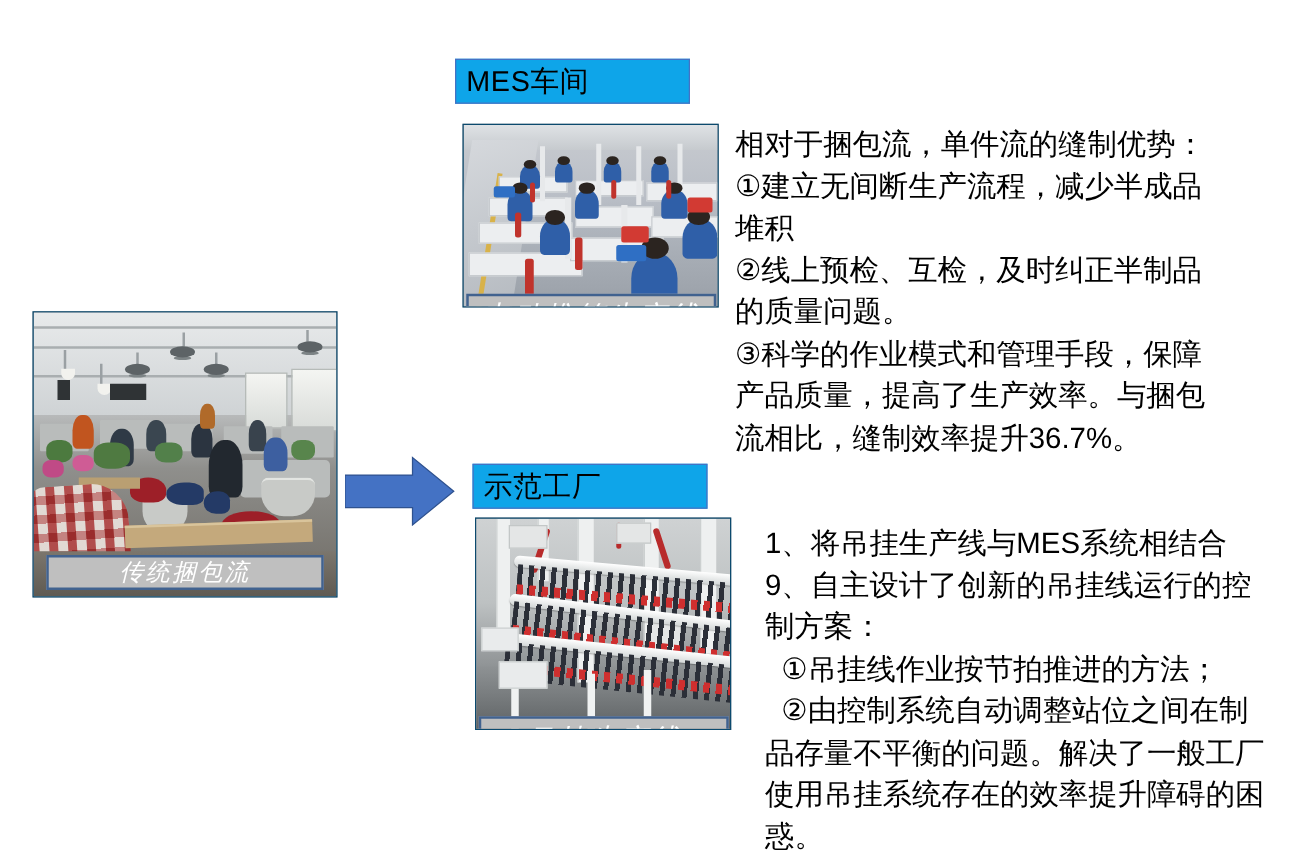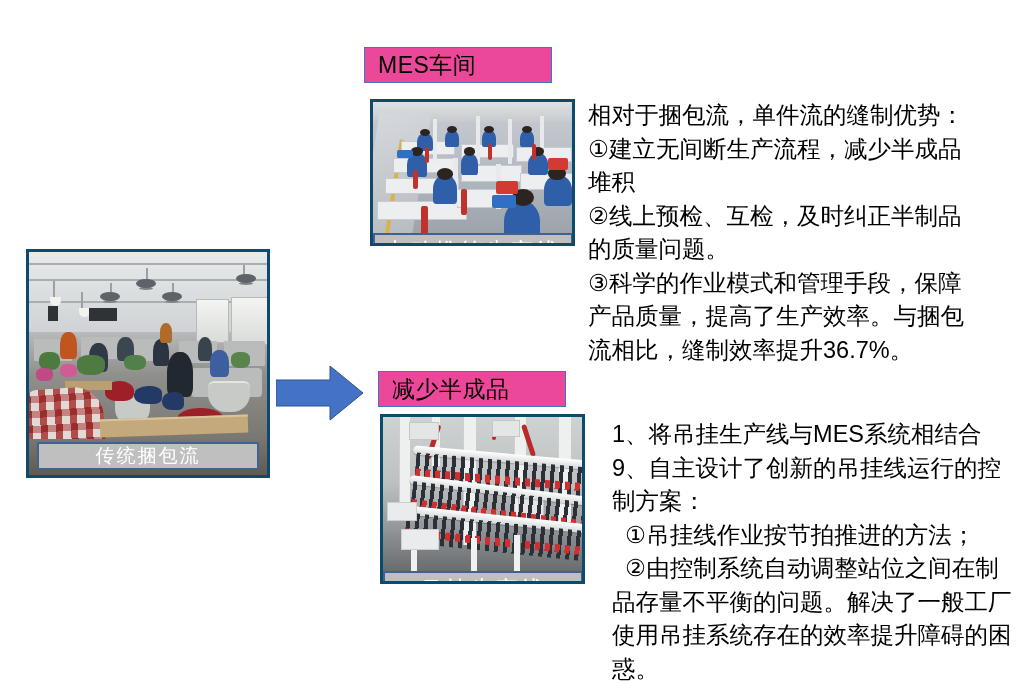--- a/index.html
+++ b/index.html
@@ -12,24 +12,25 @@
     height: 690px;
     position: relative;
     overflow: hidden;
     font-family: "Liberation Sans", "DejaVu Sans", sans-serif;
     color: #000000;
   }
 
   
   .photo {
     position: absolute;
-    border: 3px solid #0c4a6e;
+    border: 1px solid #0c4a6e;
     box-sizing: border-box;
     overflow: hidden;
     background: #9aa3ab;
+    font-style: italic;
   }
   .photo .scene {
     position: absolute;
     inset: 0;
     overflow: hidden;
   }
 
   
   .caption {
     position: absolute;
@@ -45,24 +46,24 @@
     display: flex;
     align-items: center;
     justify-content: center;
   }
 
   
   .title-box {
     position: absolute;
     border: 1px solid #4472c4;
     box-sizing: border-box;
-    background: #ec4899;
+    background: #0ea5e9;
     display: flex;
     align-items: center;
-    padding-left: 13px;
+    padding-left: 8px;
     font-size: 23px;
     color: #000000;
     letter-spacing: 0.5px;
   }
 
   
   .text-block {
     position: absolute;
     font-size: 23.5px;
     line-height: 33.5px;
@@ -362,21 +363,21 @@
 <div class="text-block" style="left:588px; top:99px; width:420px;">相对于捆包流，单件流的缝制优势：
 ①建立无间断生产流程，减少半成品
 堆积
 ②线上预检、互检，及时纠正半制品
 的质量问题。
 ③科学的作业模式和管理手段，保障
 产品质量，提高了生产效率。与捆包
 流相比，缝制效率提升36.7%。</div>
 
 <div class="title-box" style="left:378px; top:371px; width:188px; height:36px;">
-  <span>减少半成品</span>
+  <span>示范工厂</span>
 </div>
 
 <div class="photo" id="photo-hang" style="left:380px; top:414px; width:205px; height:170px;">
   <div class="scene sc-hang">
     <div class="hfloor"></div>
 
     <div class="pillar" style="left:8%;  top:0;   width:10px; height:62%;"></div>
     <div class="pillar" style="left:40%; top:0;   width:12px; height:78%;"></div>
     <div class="pillar" style="left:66%; top:0;   width:11px; height:60%;"></div>
     <div class="pillar" style="left:88%; top:0;   width:12px; height:64%;"></div>

